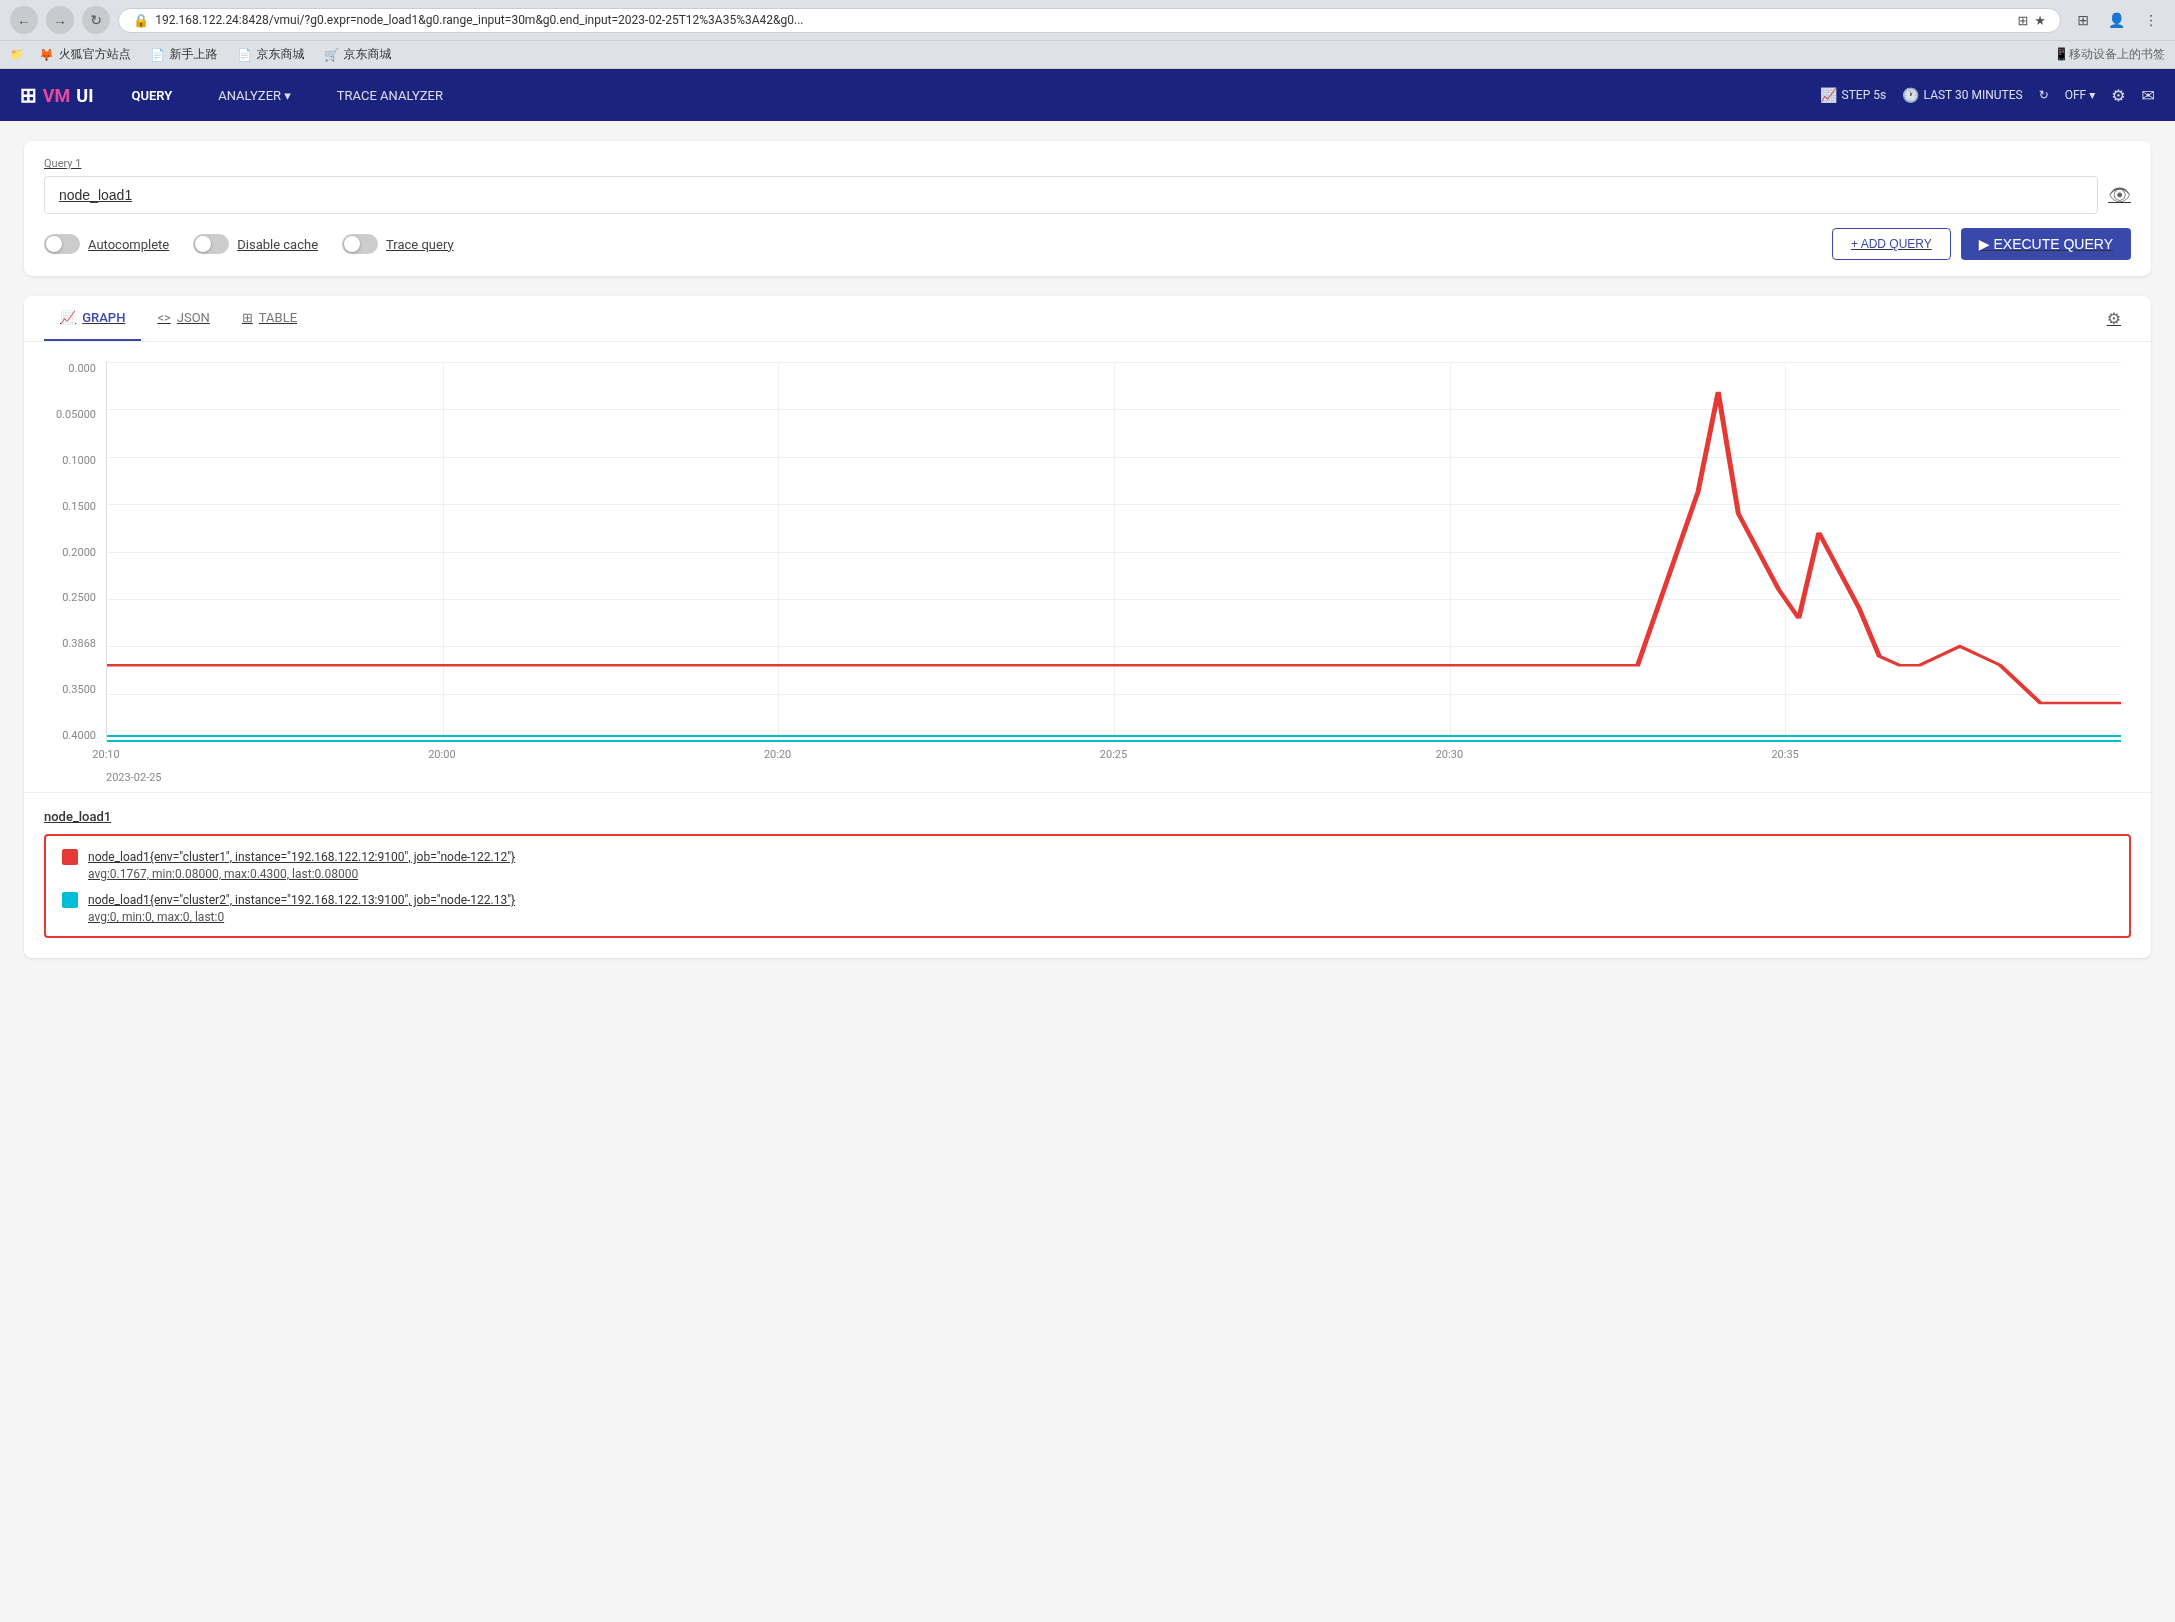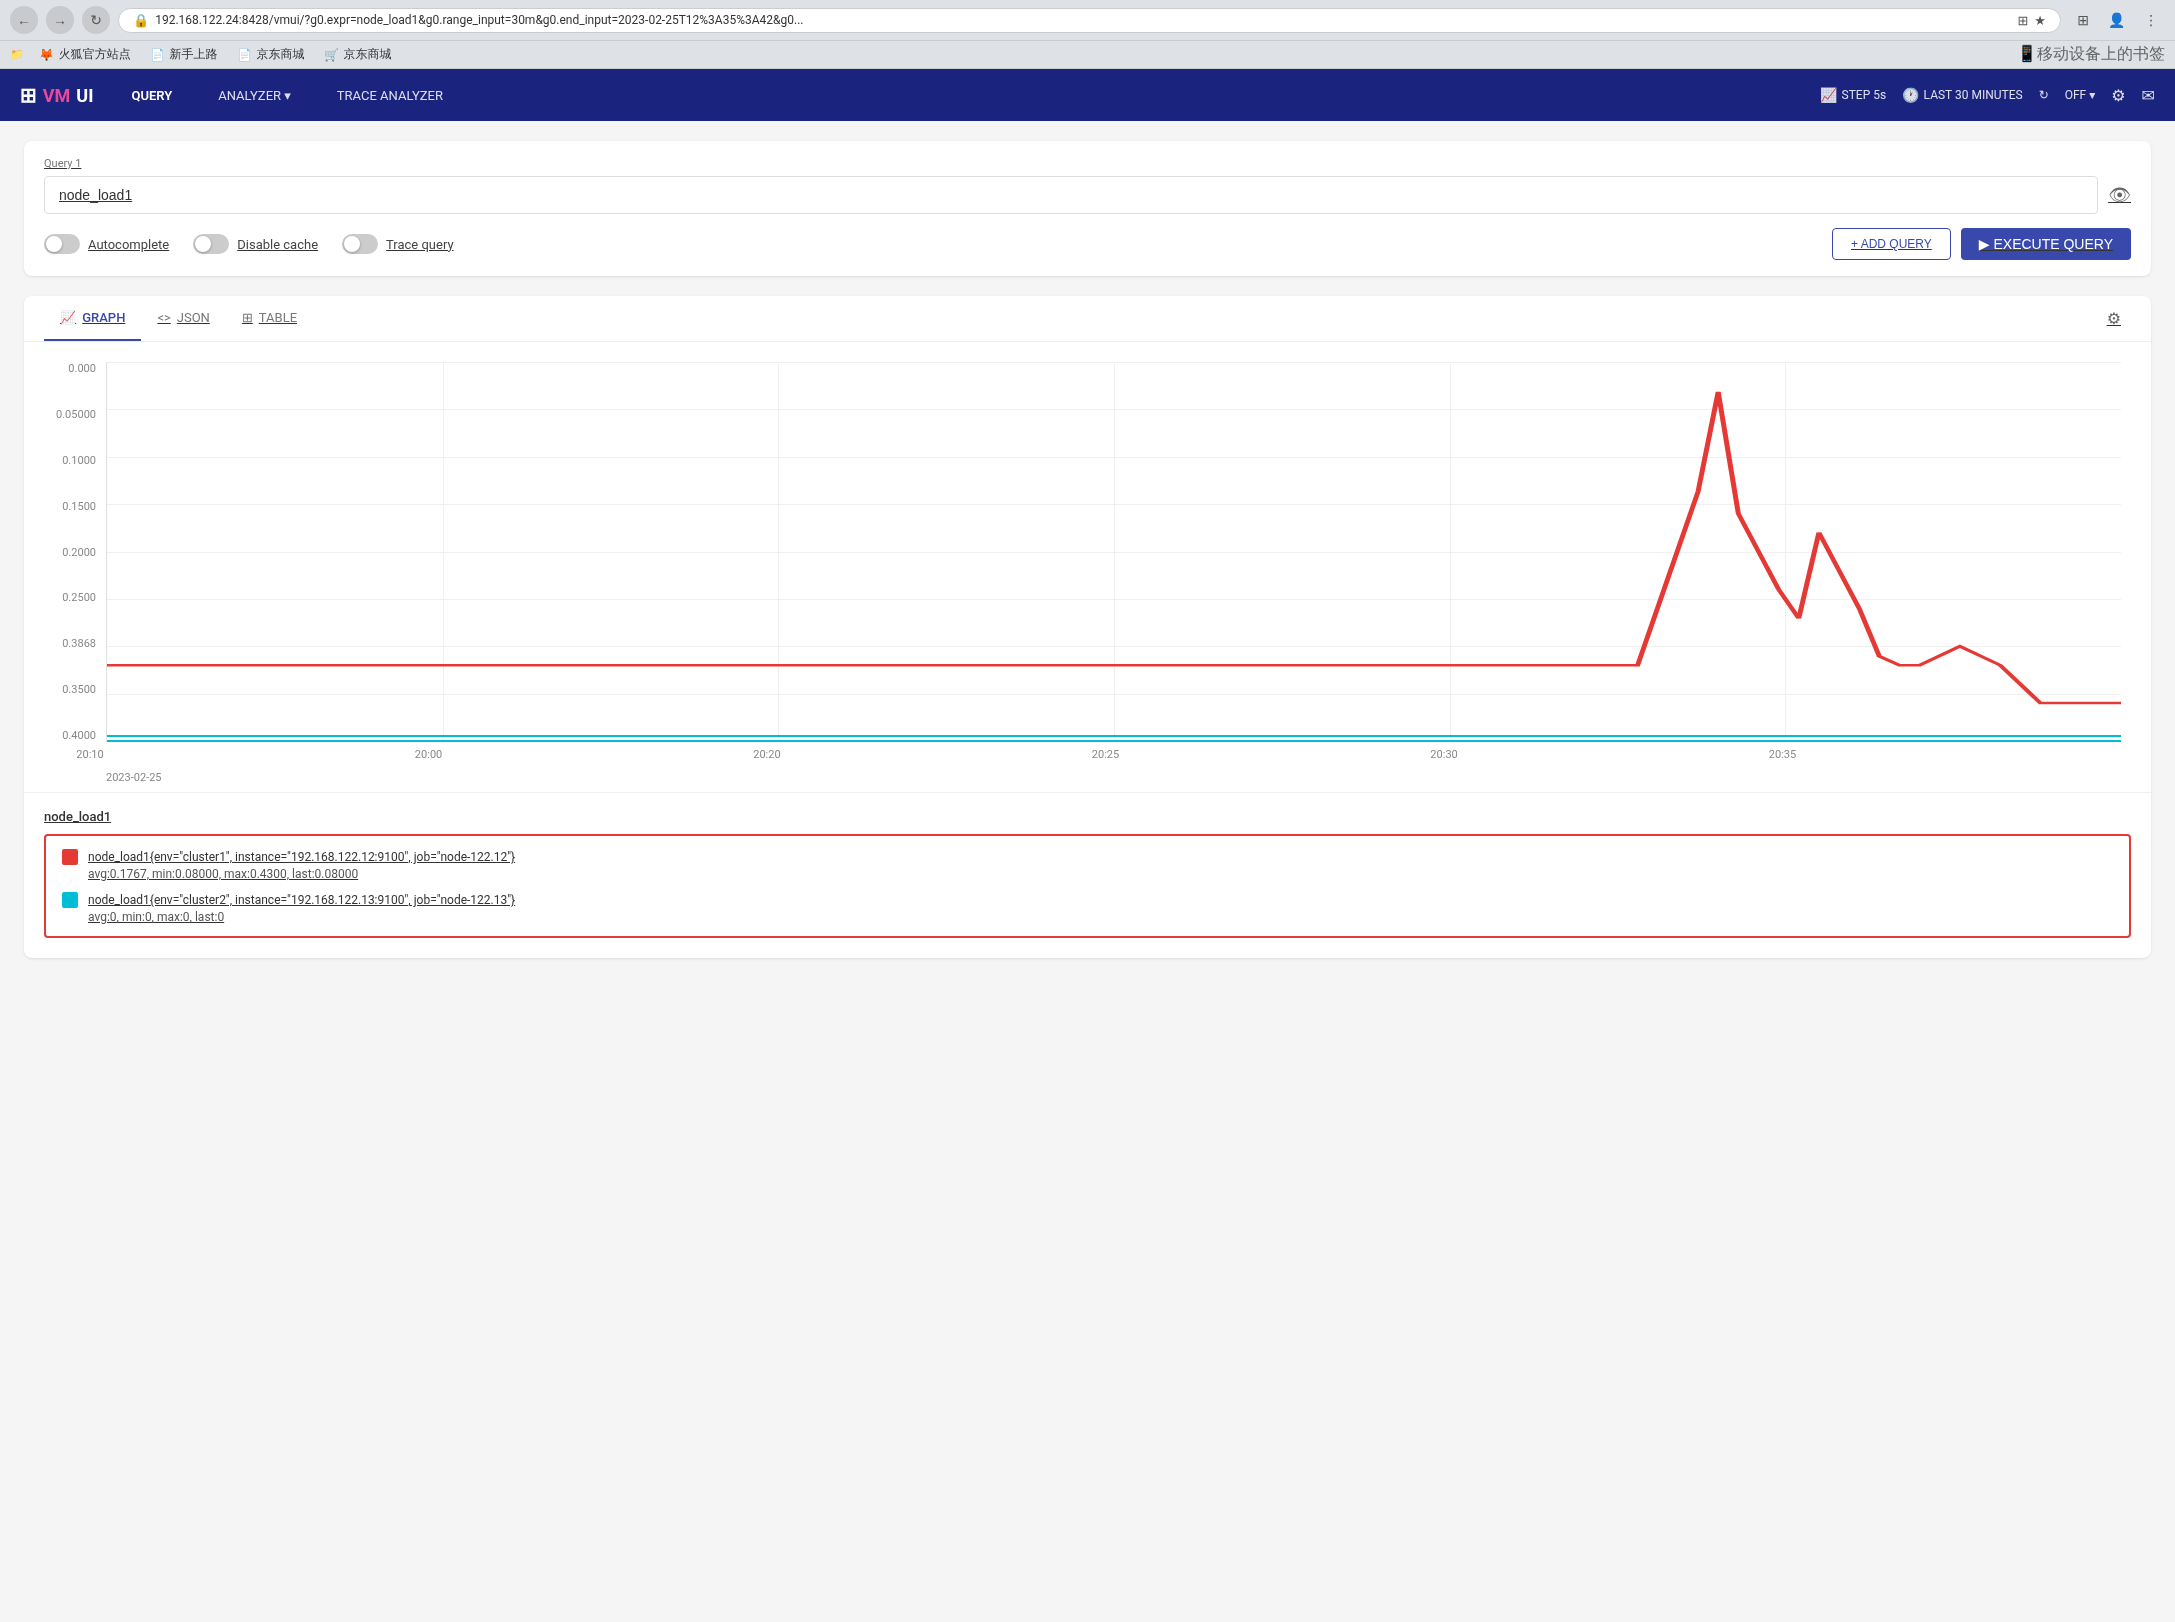--- a/index.html
+++ b/index.html
@@ -109,21 +109,21 @@
     .tab-spacer { flex: 1; }
     .settings-btn { color: #666; cursor: pointer; font-size: 16px; padding: 10px; }
 
     
     .chart-area { padding: 20px 20px 10px; position: relative; }
     .chart-container { position: relative; height: 420px; }
     .y-axis { position: absolute; left: 0; top: 0; bottom: 40px; width: 60px; display: flex; flex-direction: column-reverse; justify-content: space-between; }
     .y-label { font-size: 11px; color: #888; text-align: right; padding-right: 8px; }
     .chart-plot { position: absolute; left: 62px; right: 10px; top: 0; bottom: 40px; border-left: 1px solid #e0e0e0; border-bottom: 1px solid #e0e0e0; }
     .grid-line { position: absolute; left: 0; right: 0; border-top: 1px solid #f0f0f0; }
-    .x-axis { position: absolute; left: 46px; right: 10px; bottom: 0; height: 40px; display: flex; justify-content: space-between; align-items: flex-start; padding-top: 6px; }
+    .x-axis { position: absolute; left: 62px; right: 10px; bottom: 0; height: 40px; display: flex; justify-content: space-between; align-items: flex-start; padding-top: 6px; }
     .x-label { font-size: 11px; color: #888; text-align: center; }
     .x-date { font-size: 11px; color: #888; position: absolute; left: 62px; bottom: 0; }
 
     
     .legend-section { padding: 16px 20px 20px; border-top: 1px solid #f0f0f0; }
     .legend-title { font-size: 13px; font-weight: 500; color: #333; margin-bottom: 10px; }
     .legend-box { border: 2px solid #e53935; border-radius: 4px; padding: 12px 16px; }
     .legend-item { display: flex; align-items: flex-start; gap: 10px; margin-bottom: 10px; }
     .legend-item:last-child { margin-bottom: 0; }
     .legend-color { width: 16px; height: 16px; border-radius: 2px; flex-shrink: 0; margin-top: 1px; }
@@ -161,21 +161,21 @@
     <span>新手上路</span>
   </div>
   <div class="bookmark-item">
     <span style="font-size:12px;">📄</span>
     <span>京东商城</span>
   </div>
   <div class="bookmark-item">
     <span style="font-size:12px;">🛒</span>
     <span>京东商城</span>
   </div>
-  <div style="margin-left:auto; font-size:16px; color:#666;">📱移动设备上的书签</div>
+  <div style="margin-left:auto; font-size:12px; color:#666;">📱移动设备上的书签</div>
 </div>
 
 <div class="app-header">
   <div class="logo">
     <span style="font-size:20px;">⊞</span>
     <span class="logo-vm">VM</span>
       <span class="logo-ui">UI</span>
   </div>
   <div class="nav-item active">
     <span>QUERY</span>

